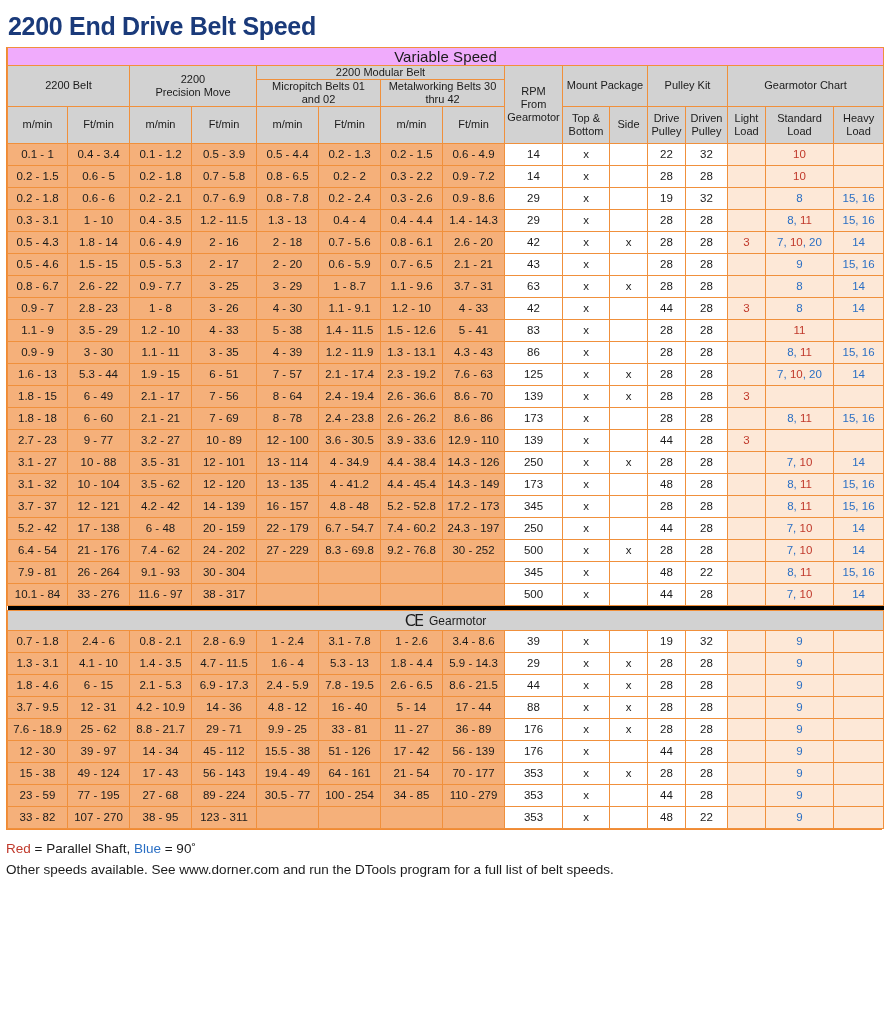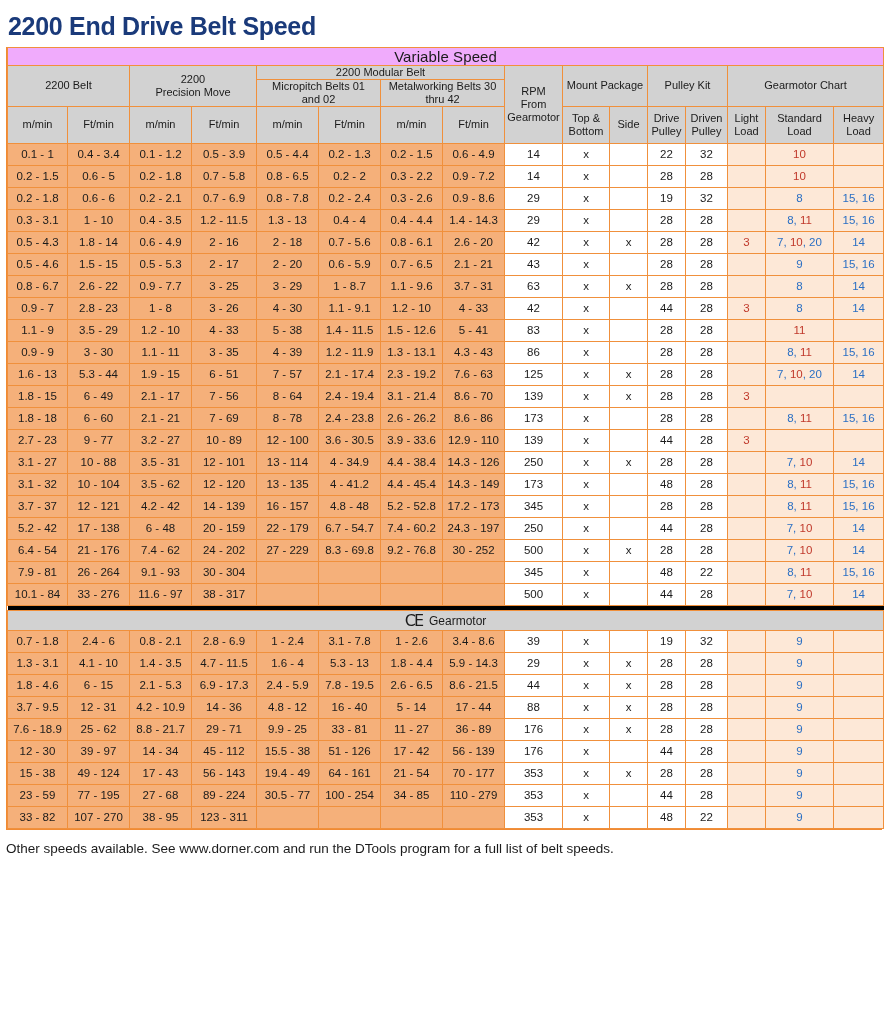--- a/index.html
+++ b/index.html
@@ -420,21 +420,21 @@
             <td class="tintcell"><span class="blue">7</span><span class="blue">, </span><span class="red">10</span><span class="blue">, </span><span class="blue">20</span></td>
             <td class="tintcell"><span class="blue">14</span></td>
           </tr>
           <tr>
             <td class="speedcell">1.8 - 15</td>
             <td class="speedcell">6 - 49</td>
             <td class="speedcell">2.1 - 17</td>
             <td class="speedcell">7 - 56</td>
             <td class="speedcell">8 - 64</td>
             <td class="speedcell">2.4 - 19.4</td>
-            <td class="speedcell">3.1 - 21.4</td>
+            <td class="speedcell">2.6 - 36.6</td>
             <td class="speedcell">8.6 - 70</td>
             <td class="whitecell">139</td>
             <td class="whitecell">x</td>
             <td class="whitecell">x</td>
             <td class="whitecell">28</td>
             <td class="whitecell">28</td>
             <td class="tintcell"><span class="red">3</span></td>
             <td class="tintcell"></td>
             <td class="tintcell"></td>
           </tr>
@@ -775,16 +775,17 @@
             <td class="whitecell">22</td>
             <td class="tintcell"></td>
             <td class="tintcell"><span class="blue">9</span></td>
             <td class="tintcell"></td>
           </tr>
         </tbody>
     </table>
   </div>
 
   <div class="notes">
+    <div><span class="red">Red</span><span> = Parallel Shaft, </span><span class="blue">Blue</span><span> = 90˚</span></div>
     <div>Other speeds available. See www.dorner.com and run the DTools program for a full list of belt speeds.</div>
   </div>
 
 </div>
 
 </body></html>

